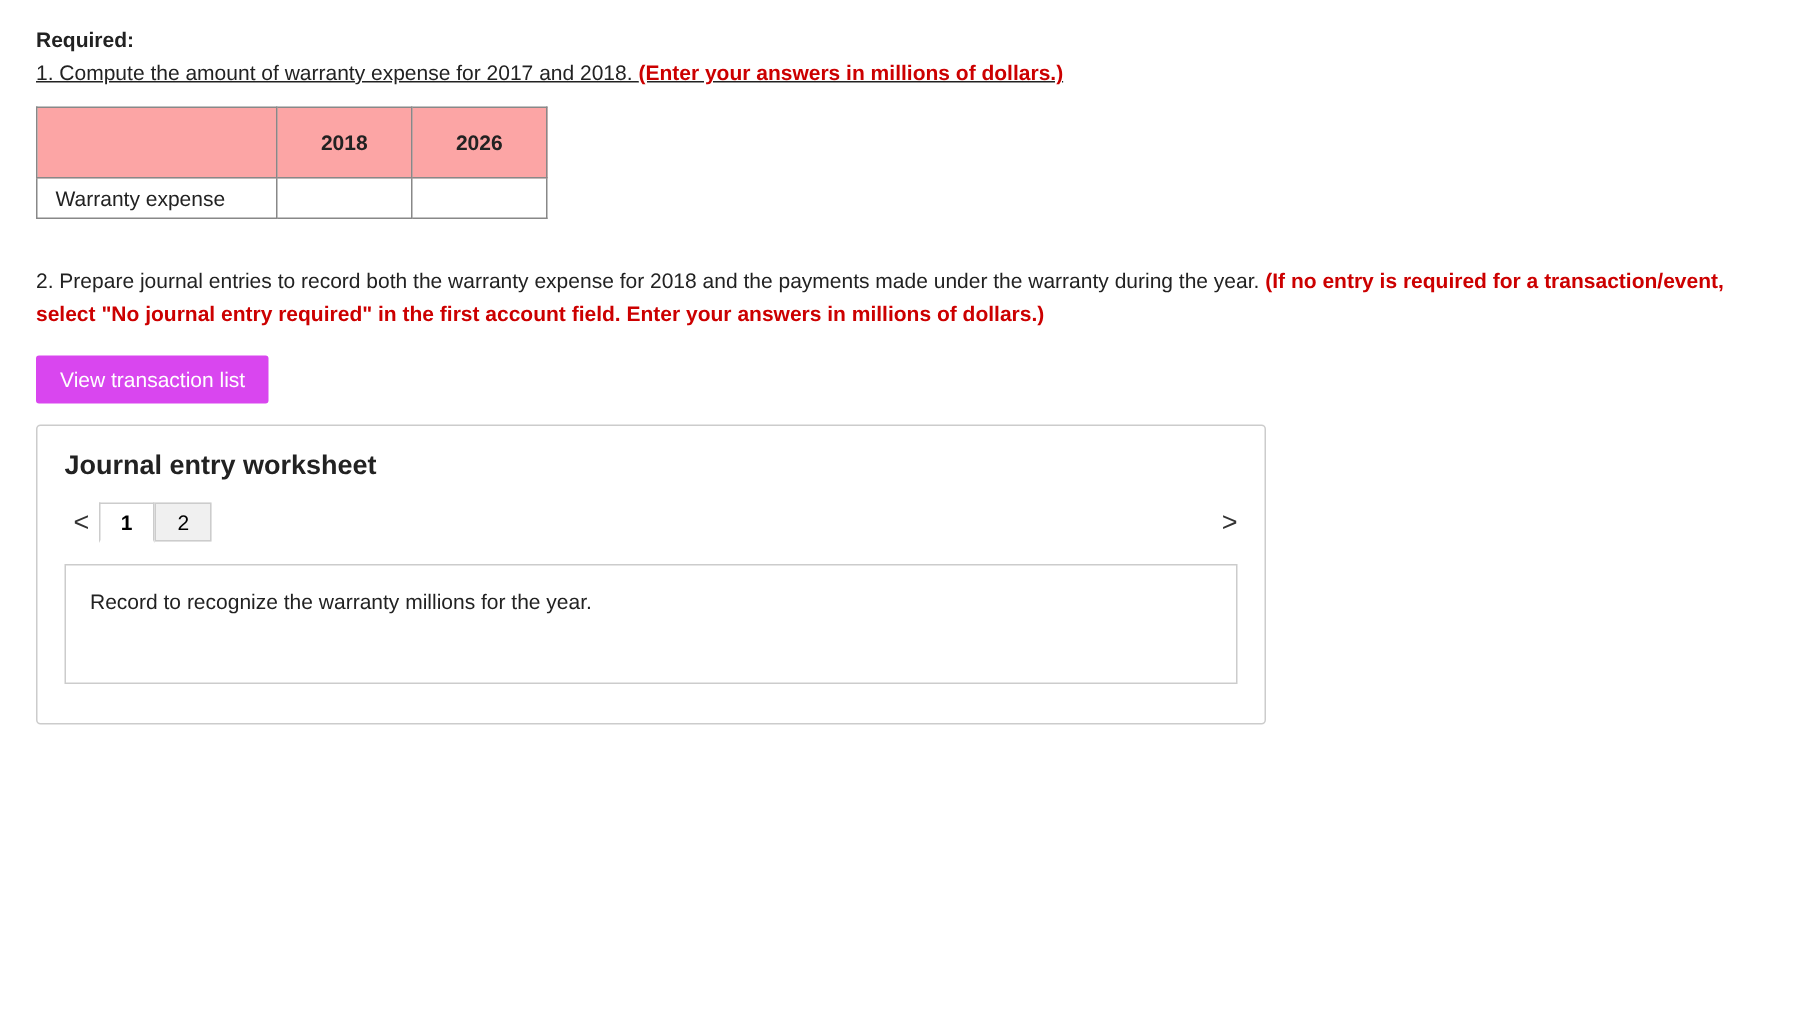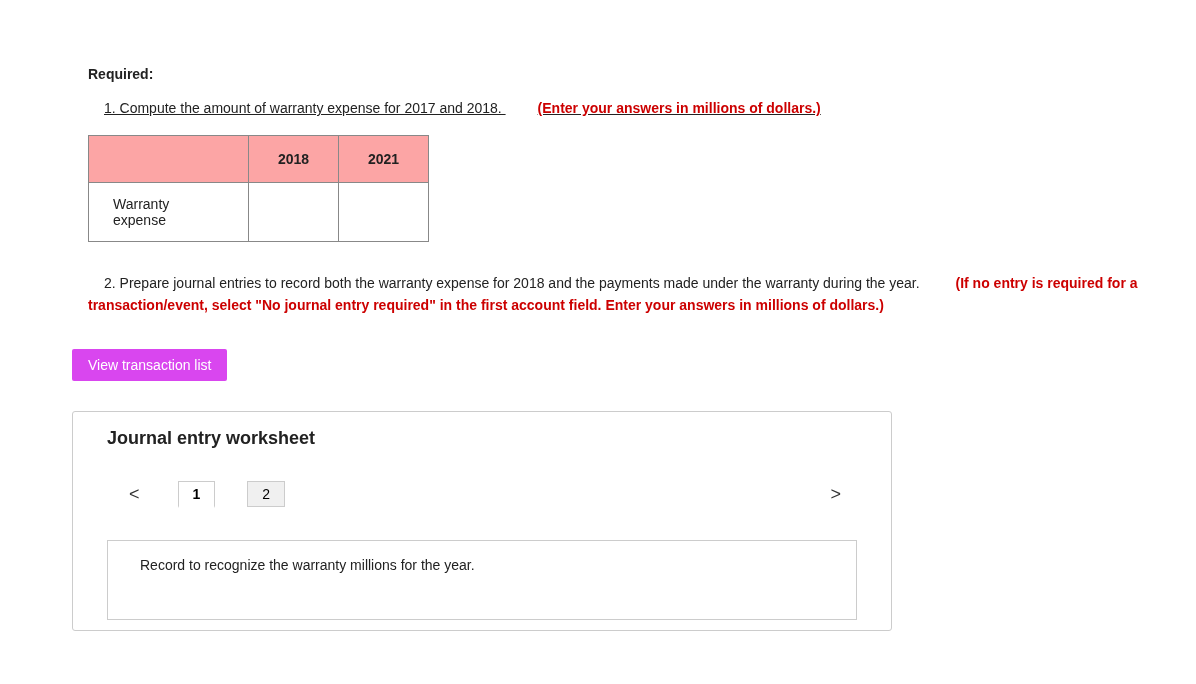--- a/index.html
+++ b/index.html
@@ -1,17 +1,17 @@
 <!DOCTYPE html>
 <html><head>
   <meta charset="utf-8">
   <style>
     * {
       box-sizing: border-box;
-      margin: 16px;
+      margin: 0;
       padding: 0;
     }
     body {
       font-family: Arial, sans-serif;
       font-size: 14px;
       color: #222;
       background: #fff;
       padding: 18px 24px;
       width: 1196px;
       min-height: 684px;
@@ -39,21 +39,21 @@
     table.data-table th {
       background-color: #fca5a5;
       border: 1px solid #888;
       padding: 15px 16px;
       text-align: center;
       font-weight: bold;
       font-size: 14px;
     }
     table.data-table td {
       border: 1px solid #888;
-      padding: 5px 24px;
+      padding: 5px 12px;
       font-size: 14px;
     }
     table.data-table td.label-cell {
       background-color: #fff;
       min-width: 160px;
     }
     table.data-table td.input-cell {
       background-color: #fff;
       min-width: 90px;
       padding: 0;
@@ -80,21 +80,21 @@
       border: none;
       padding: 8px 16px;
       font-size: 14px;
       cursor: pointer;
       margin-bottom: 14px;
       border-radius: 2px;
     }
     .journal-worksheet {
       border: 1px solid #ccc;
       border-radius: 3px;
-      padding: 0 18px;
+      padding: 16px 18px;
       width: 820px;
       background: #fff;
     }
     .journal-worksheet h3 {
       font-size: 18px;
       font-weight: bold;
       margin-bottom: 14px;
     }
     .tab-nav {
       display: flex;
@@ -163,21 +163,21 @@
     <span>1. Compute the amount of warranty expense for 2017 and 2018. </span><span class="red-bold">(Enter your answers in millions of dollars.)</span>
   </p>
 </div>
 
 <div class="table-section">
   <table class="data-table">
     <thead>
       <tr>
         <th class="corner-empty"></th>
         <th>2018</th>
-        <th>2021</th>
+        <th>2026</th>
       </tr>
     </thead>
     <tbody>
       <tr>
         <td class="label-cell">Warranty expense</td>
         <td class="input-cell">
           <input type="text" style="">
         </td>
         <td class="input-cell">
           <input type="text" style="">

